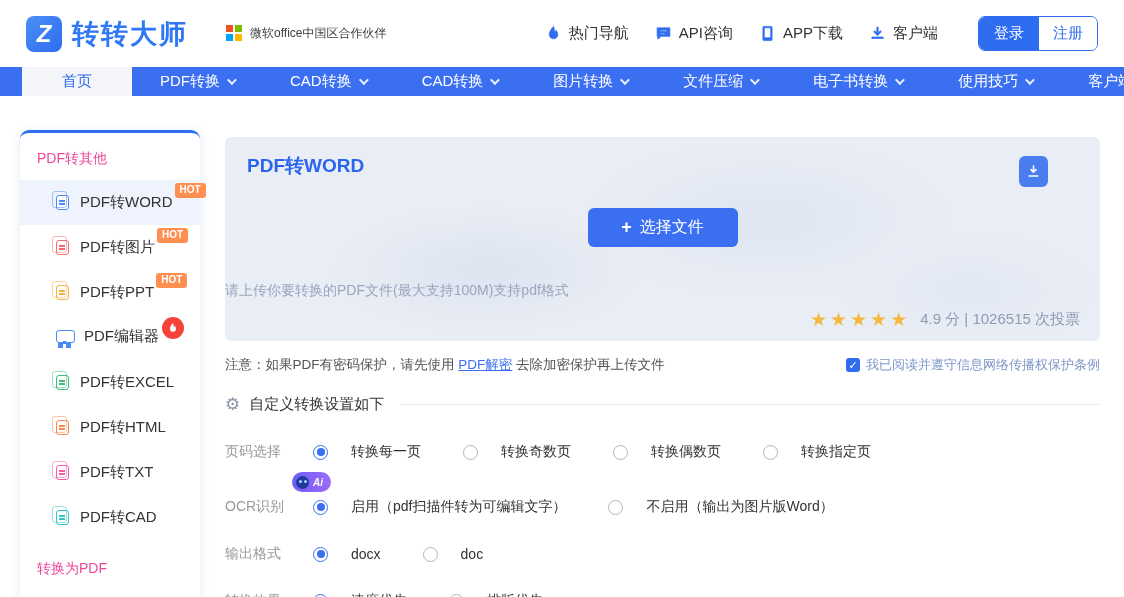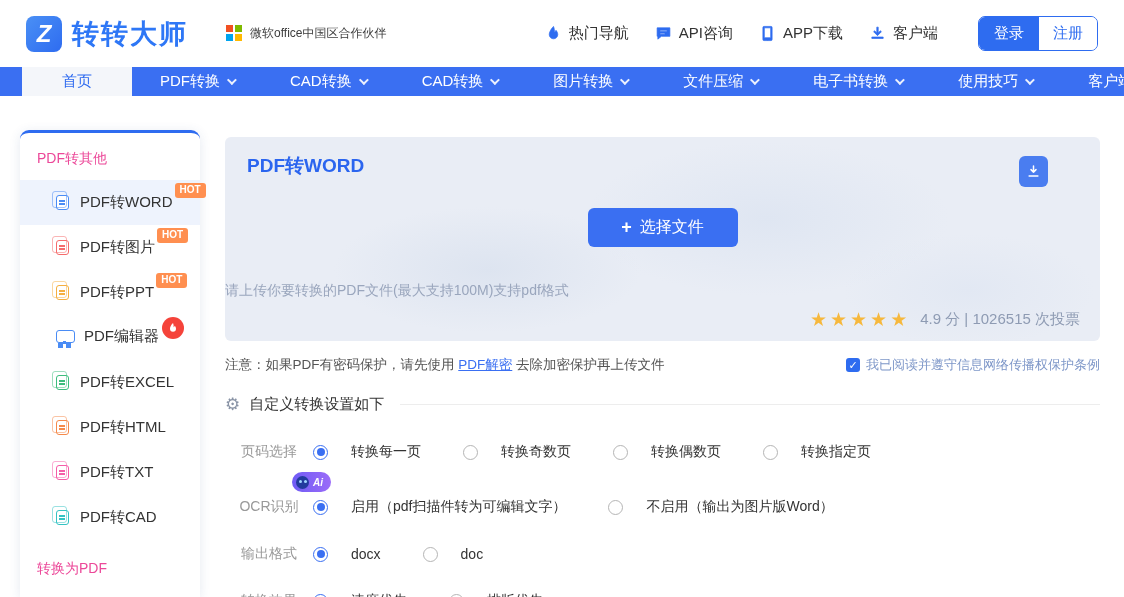--- a/index.html
+++ b/index.html
@@ -94,21 +94,21 @@
     line-height:14px; text-align:center; flex:none; }
   .agreement-label { font-size:13px; color:#7d96c8; }
 
   .settings-head { margin-top:21px; display:flex; align-items:center; }
   .gear { font-size:17px; color:#8a94a6; margin-right:9px; line-height:1; }
   .settings-title { font-size:15px; color:#333; }
   .settings-line { flex:1; height:1px; background:#ededed; margin-left:16px; }
 
   .set-row { position:relative; display:flex; align-items:center; margin-top:29px; }
   .set-row.ocr { margin-top:37px; }
-  .set-label { width:88px; font-size:14px; color:#999; flex:none;text-align:center; }
+  .set-label { width:88px; font-size:14px; color:#999; flex:none; }
   .opt { display:flex; align-items:center; gap:23px; margin-right:42px; cursor:pointer; }
   .opt-text { font-size:14px; color:#333; }
   .radio { width:15px; height:15px; border-radius:50%; border:1px solid #b5b5b5; background:#fff; flex:none; position:relative; }
   .radio.on { border:1.5px solid #3a6ff2; }
   .radio.on::after { content:""; position:absolute; inset:2.5px; border-radius:50%; background:#3a6ff2; }
   .ai-badge { position:absolute; left:67px; top:-26px; height:20px; padding:0 8px 0 4px; border-radius:10px;
     background:linear-gradient(90deg,#6f5bf5,#9b6cf8); display:flex; align-items:center; gap:4px; }
   .ai-robot { width:13px; height:13px; border-radius:50%; background:#223a9e; position:relative; }
   .ai-robot::after { content:""; position:absolute; left:2.5px; top:4.5px; width:3px; height:3px;
     border-radius:50%; background:#9fd4ff; box-shadow:5px 0 0 #9fd4ff; }

